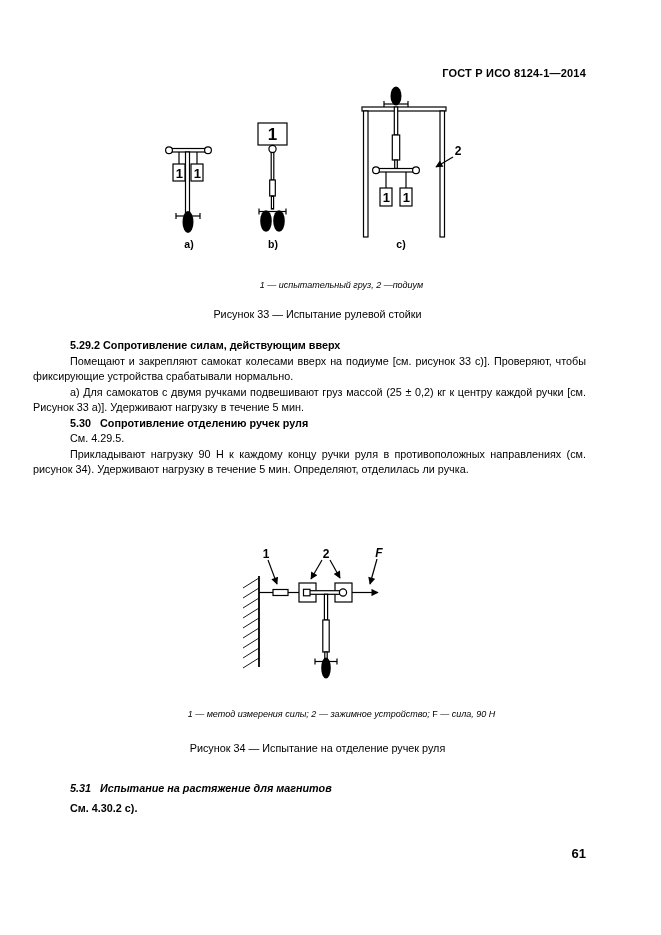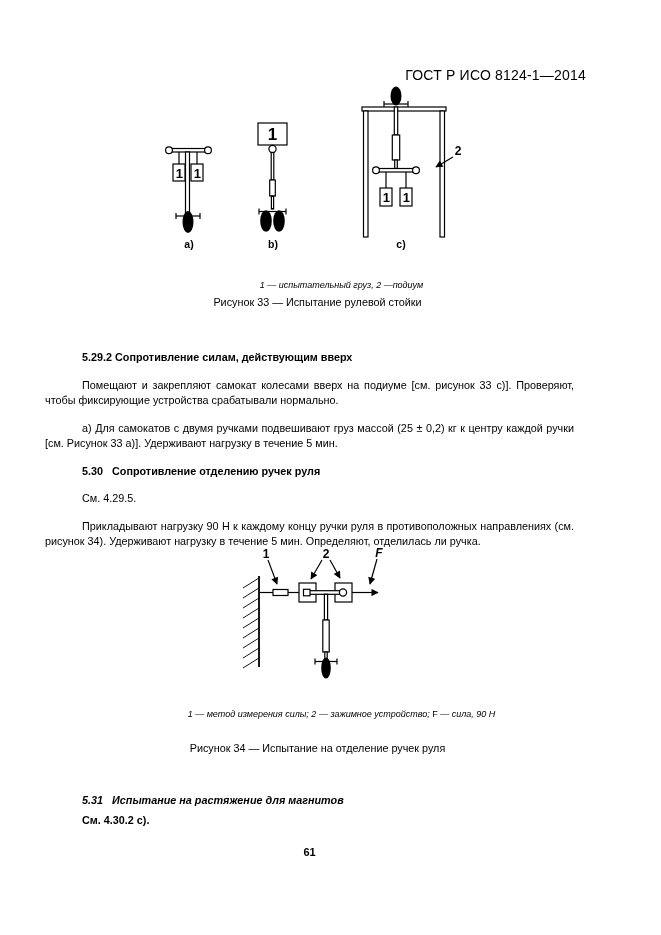--- a/index.html
+++ b/index.html
@@ -4,40 +4,40 @@
 <style>
   * { margin:0; padding:0; box-sizing:border-box; }
   html, body { background:#ffffff; }
   .page {
     position:relative; width:661px; height:935px; background:#fff;
     font-family:"Liberation Sans","DejaVu Sans",sans-serif; color:#000;
     overflow:hidden;
   }
   .hdr {
     position:absolute; top:67px; left:33px; width:553px;
-    text-align:right; font-size:14px; font-weight:normal; letter-spacing:.2px;
+    text-align:right; font-size:11px; font-weight:bold; letter-spacing:.2px;
   }
   .centered { position:absolute; left:0; width:635px; text-align:center; }
   .cap { font-size:9px; font-style:italic;margin-left:24px; }
   .cap .upright { font-style:normal; }
   .figtitle { font-size:10.8px; }
   .body-text {
     position:absolute; top:338px; left:33px; width:553px;
     font-size:10.8px; line-height:15.5px; text-align:justify;
   }
   .body-text p, .body-text h3, .abs-par {
-    text-indent:37px; margin:12px; font-size:10.8px; line-height:15.5px;
+    text-indent:37px; margin:0; font-size:10.8px; line-height:15.5px;
   }
   .body-text h3 { font-weight:bold; }
   .mt { margin-top:4px; }
   .abs-par { position:absolute; left:33px; width:553px;font-weight:bold; }
   .bold { font-weight:bold;font-style:italic; }
   .pagenum {
     position:absolute; top:846px; left:33px; width:553px;
-    text-align:center; font-size:11px; font-weight:bold;
+    text-align:right; font-size:13px; font-weight:bold;
   }
   svg { position:absolute; }
   #fig33 { left:145px; top:84px; }
   #fig34 { left:230px; top:542px; }
   .ln    { stroke:#000; stroke-width:1.2; fill:none; }
   .thick { stroke-width:1.8; }
   .hatch { stroke:#000; stroke-width:.9; fill:none; }
   .shape { fill:#fff; stroke:#000; stroke-width:1.2; }
   .solid { fill:#000; stroke:none; }
   svg text { fill:#000; font-family:"Liberation Sans","DejaVu Sans",sans-serif; }
@@ -114,21 +114,21 @@
       <rect class="shape" x="255" y="104" width="12" height="18"></rect>
       <text class="boxlbl" x="241.3" y="117.8">1</text>
       <text class="boxlbl" x="261.3" y="117.8">1</text>
       <text class="ptr" x="313" y="71">2</text>
       <line class="ln" x1="308" y1="73" x2="291" y2="83" marker-end="url(#ah33)"></line>
       <text class="sublbl" x="256" y="164">c)</text>
     </g>
   </svg>
 
   <div class="centered cap" style="top:280px">1 — испытательный груз, 2 —подиум</div>
-  <div class="centered figtitle" style="top:296px">Рисунок 33 — Испытание рулевой стойки</div>
+  <div class="centered figtitle" style="top:308px">Рисунок 33 — Испытание рулевой стойки</div>
 
   <div class="body-text">
     <h3>5.29.2 Сопротивление силам, действующим вверх</h3>
     <p>Помещают и закрепляют самокат колесами вверх на подиуме [см. рисунок 33 с)]. Проверяют, чтобы фиксирующие устройства срабатывали нормально.</p>
     <p>a) Для самокатов с двумя ручками подвешивают груз массой (25 ± 0,2) кг к центру каждой ручки [см. Рисунок 33 а)]. Удерживают нагрузку в течение 5 мин.</p>
     <h3 class="mt">5.30&nbsp;&nbsp; Сопротивление отделению ручек руля</h3>
     <p>См. 4.29.5.</p>
     <p>Прикладывают нагрузку 90 Н к каждому концу ручки руля в противоположных направлениях (см. рисунок 34). Удерживают нагрузку в течение 5 мин. Определяют, отделилась ли ручка.</p>
   </div>
 

